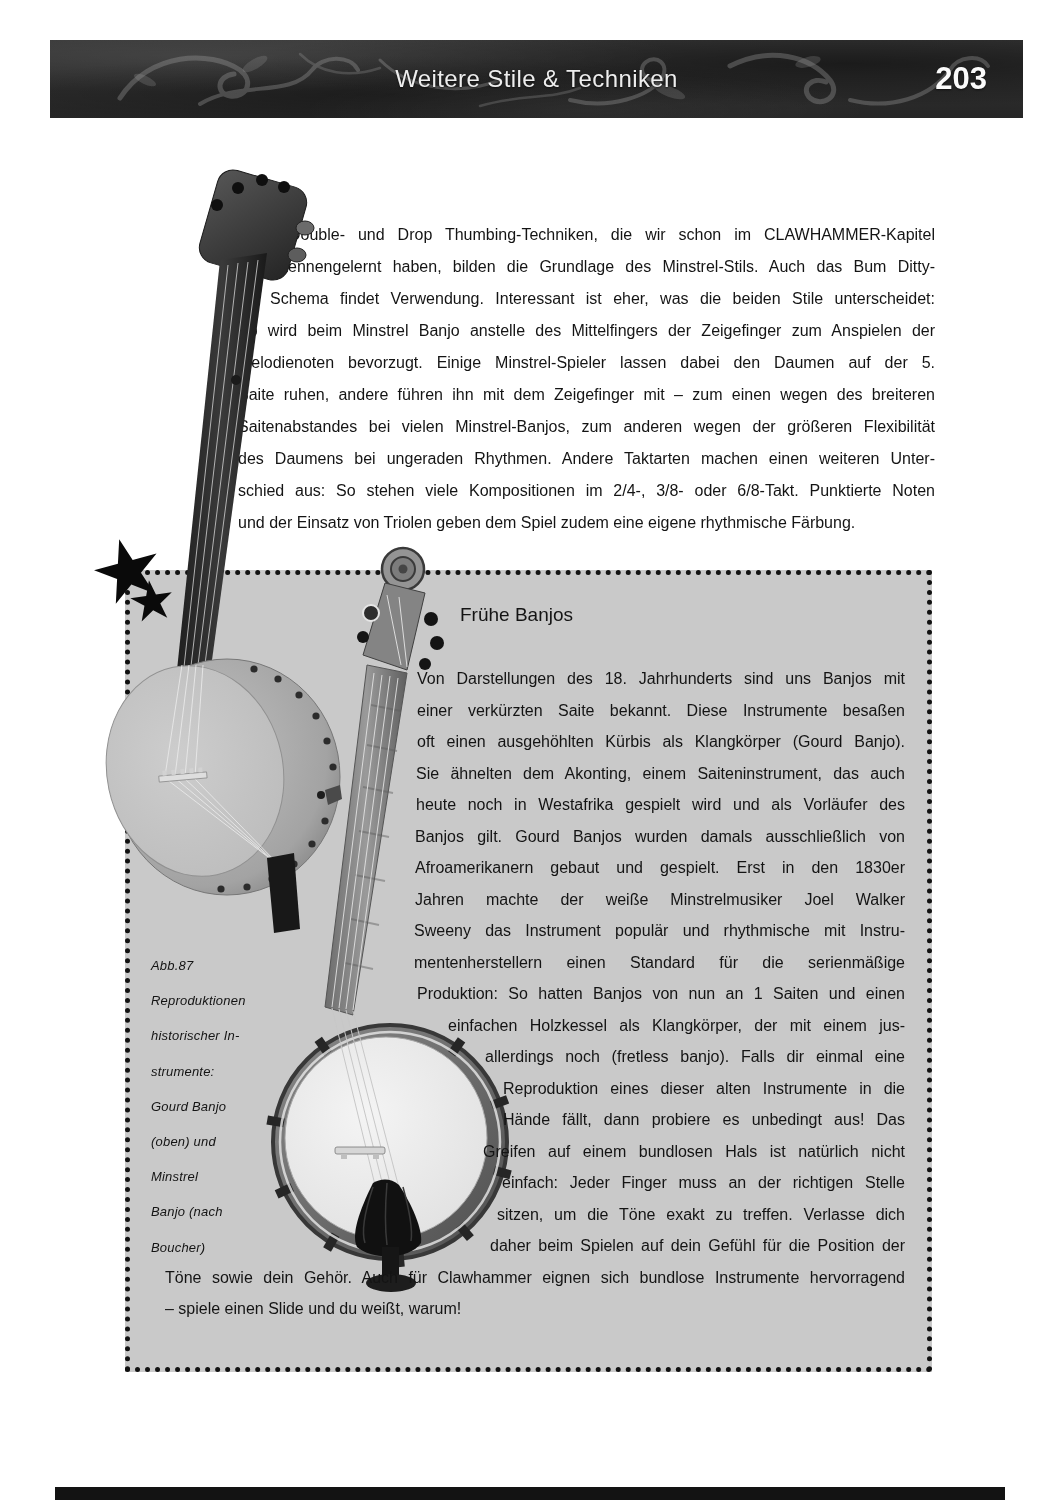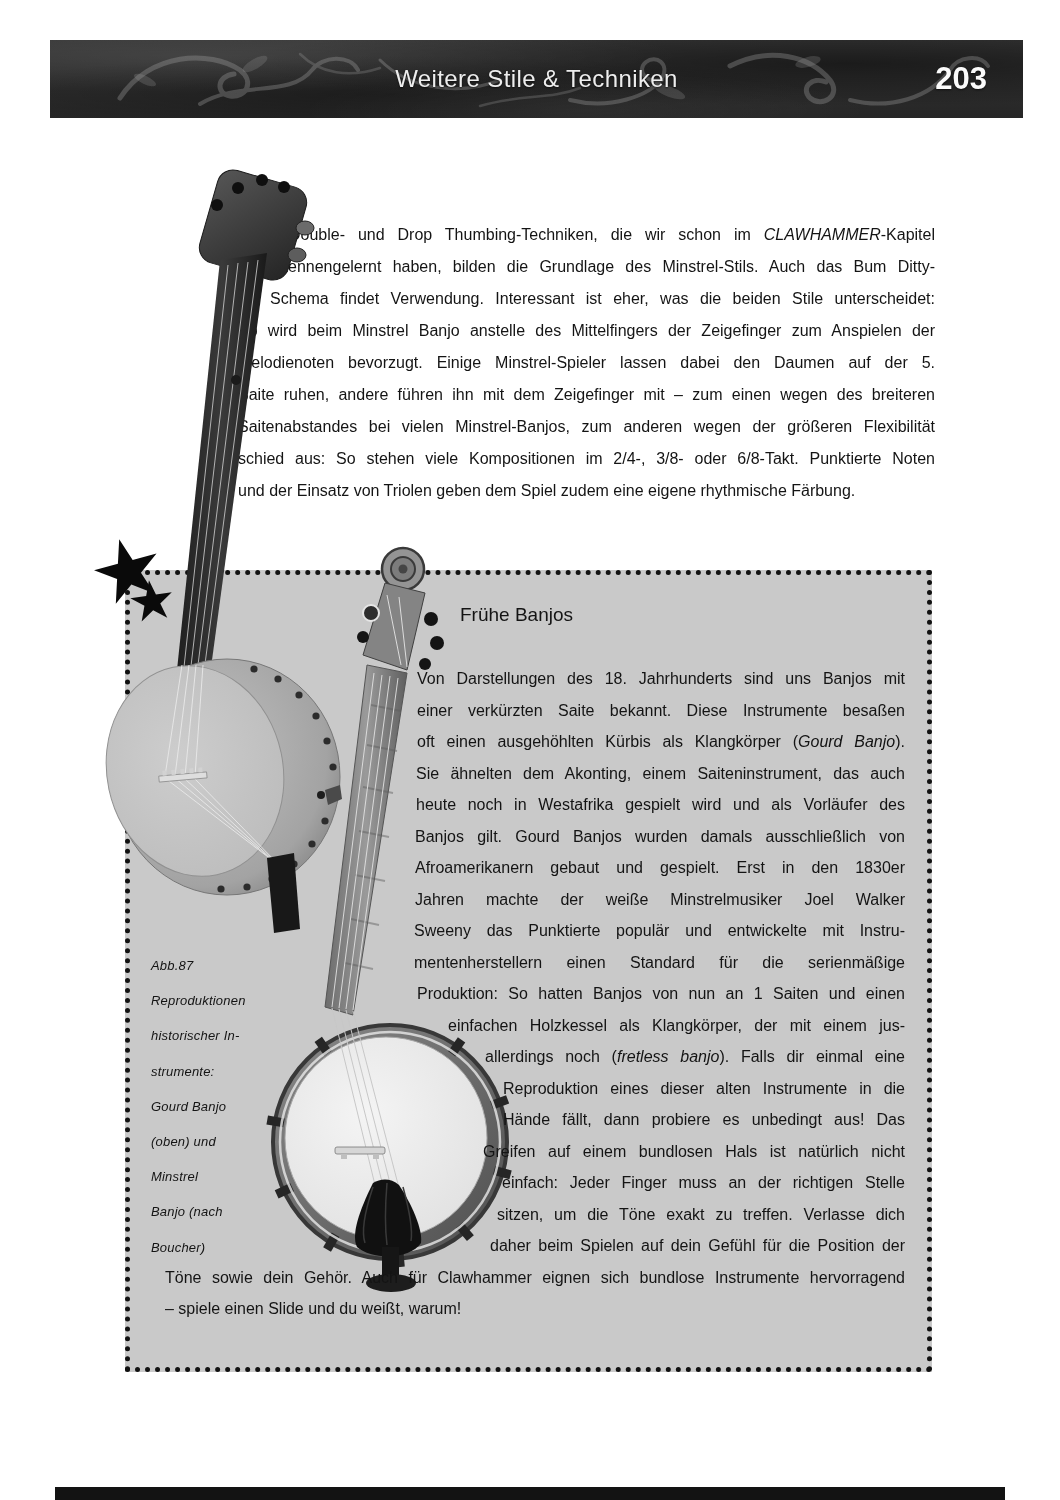--- a/index.html
+++ b/index.html
@@ -34,21 +34,21 @@
   }
   .ibox-text{
     position:absolute;left:165px;top:663px;width:740px;
     font-size:16px;line-height:31.5px;z-index:6;
   }
   .line{overflow:hidden;white-space:normal;}
   .intro .line{height:32px;}
   .ibox-text .line{height:31.5px;}
   .jl{text-align:justify;text-align-last:justify;}
   .jl.last{text-align:justify;text-align-last:left;}
-  .it{font-style:italic;}
+  .it{}
   .ibox-heading{
     position:absolute;left:460px;top:604px;font-size:19px;font-weight:normal;z-index:6;
   }
   .caption{
     position:absolute;left:151px;top:948px;width:175px;z-index:6;
     font-size:13px;font-style:italic;line-height:35.2px;letter-spacing:.2px;
   }
   
   .ibox{
     position:absolute;left:125px;top:570px;width:807px;height:802px;
@@ -277,36 +277,37 @@
   </svg>
 
   <div class="intro">
     <div class="line jl" style="padding-left:51px"><span>Double- und Drop Thumbing-Techniken, die wir schon im </span><span class="it">CLAWHAMMER</span><span>-Kapitel</span></div>
     <div class="line jl" style="padding-left:42px">kennengelernt haben, bilden die Grundlage des Minstrel-Stils. Auch das Bum Ditty-</div>
     <div class="line jl" style="padding-left:32px">Schema findet Verwendung. Interessant ist eher, was die beiden Stile unterscheidet:</div>
     <div class="line jl">So wird beim Minstrel Banjo anstelle des Mittelfingers der Zeigefinger zum Anspielen der</div>
     <div class="line jl">Melodienoten bevorzugt. Einige Minstrel-Spieler lassen dabei den Daumen auf der 5.</div>
     <div class="line jl">Saite ruhen, andere führen ihn mit dem Zeigefinger mit – zum einen wegen des breiteren</div>
     <div class="line jl">Saitenabstandes bei vielen Minstrel-Banjos, zum anderen wegen der größeren Flexibilität</div>
+    <div class="line jl">des Daumens bei ungeraden Rhythmen. Andere Taktarten machen einen weiteren Unter-</div>
     <div class="line jl">schied aus: So stehen viele Kompositionen im 2/4-, 3/8- oder 6/8-Takt. Punktierte Noten</div>
     <div class="line jl last">und der Einsatz von Triolen geben dem Spiel zudem eine eigene rhythmische Färbung.</div>
   </div>
 
   <div class="ibox-heading">Frühe Banjos</div>
 
   <div class="ibox-text">
     <div class="line jl" style="padding-left:252px">Von Darstellungen des 18. Jahrhunderts sind uns Banjos mit</div>
     <div class="line jl" style="padding-left:252px">einer verkürzten Saite bekannt. Diese Instrumente besaßen</div>
     <div class="line jl" style="padding-left:252px"><span>oft einen ausgehöhlten Kürbis als Klangkörper (</span><span class="it">Gourd Banjo</span><span>).</span></div>
     <div class="line jl" style="padding-left:251px">Sie ähnelten dem Akonting, einem Saiteninstrument, das auch</div>
     <div class="line jl" style="padding-left:251px">heute noch in Westafrika gespielt wird und als Vorläufer des</div>
     <div class="line jl" style="padding-left:250px">Banjos gilt. Gourd Banjos wurden damals ausschließlich von</div>
     <div class="line jl" style="padding-left:250px">Afroamerikanern gebaut und gespielt. Erst in den 1830er</div>
     <div class="line jl" style="padding-left:250px">Jahren machte der weiße Minstrelmusiker Joel Walker</div>
-    <div class="line jl" style="padding-left:249px">Sweeny das Punktierte populär und entwickelte mit Instru-</div>
+    <div class="line jl" style="padding-left:249px">Sweeny das Instrument populär und rhythmische mit Instru-</div>
     <div class="line jl" style="padding-left:249px">mentenherstellern einen Standard für die serienmäßige</div>
     <div class="line jl" style="padding-left:252px">Produktion: So hatten Banjos von nun an 1 Saiten und einen</div>
     <div class="line jl" style="padding-left:283px">einfachen Holzkessel als Klangkörper, der mit einem jus-</div>
     <div class="line jl" style="padding-left:320px"><span>allerdings noch (</span><span class="it">fretless banjo</span><span>). Falls dir einmal eine</span></div>
     <div class="line jl" style="padding-left:338px">Reproduktion eines dieser alten Instrumente in die</div>
     <div class="line jl" style="padding-left:338px">Hände fällt, dann probiere es unbedingt aus! Das</div>
     <div class="line jl" style="padding-left:318px">Greifen auf einem bundlosen Hals ist natürlich nicht</div>
     <div class="line jl" style="padding-left:337px">einfach: Jeder Finger muss an der richtigen Stelle</div>
     <div class="line jl" style="padding-left:332px">sitzen, um die Töne exakt zu treffen. Verlasse dich</div>
     <div class="line jl" style="padding-left:325px">daher beim Spielen auf dein Gefühl für die Position der</div>

